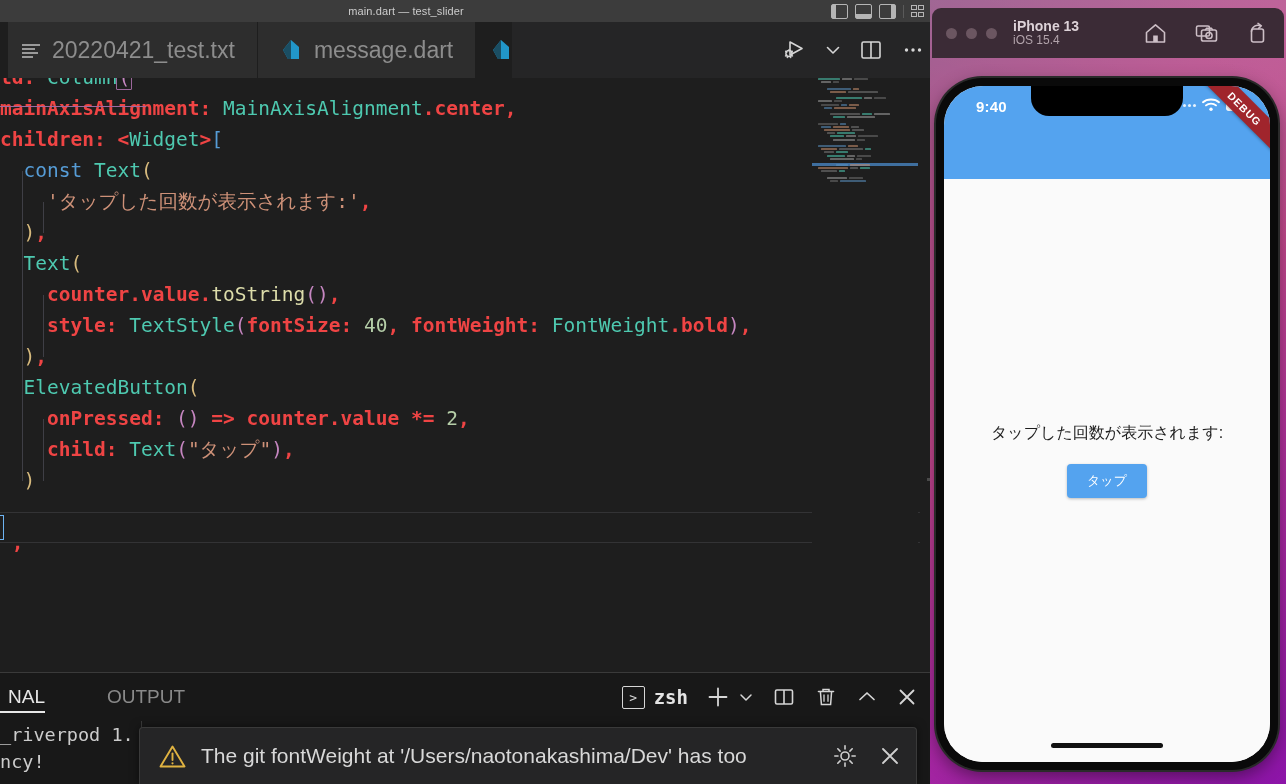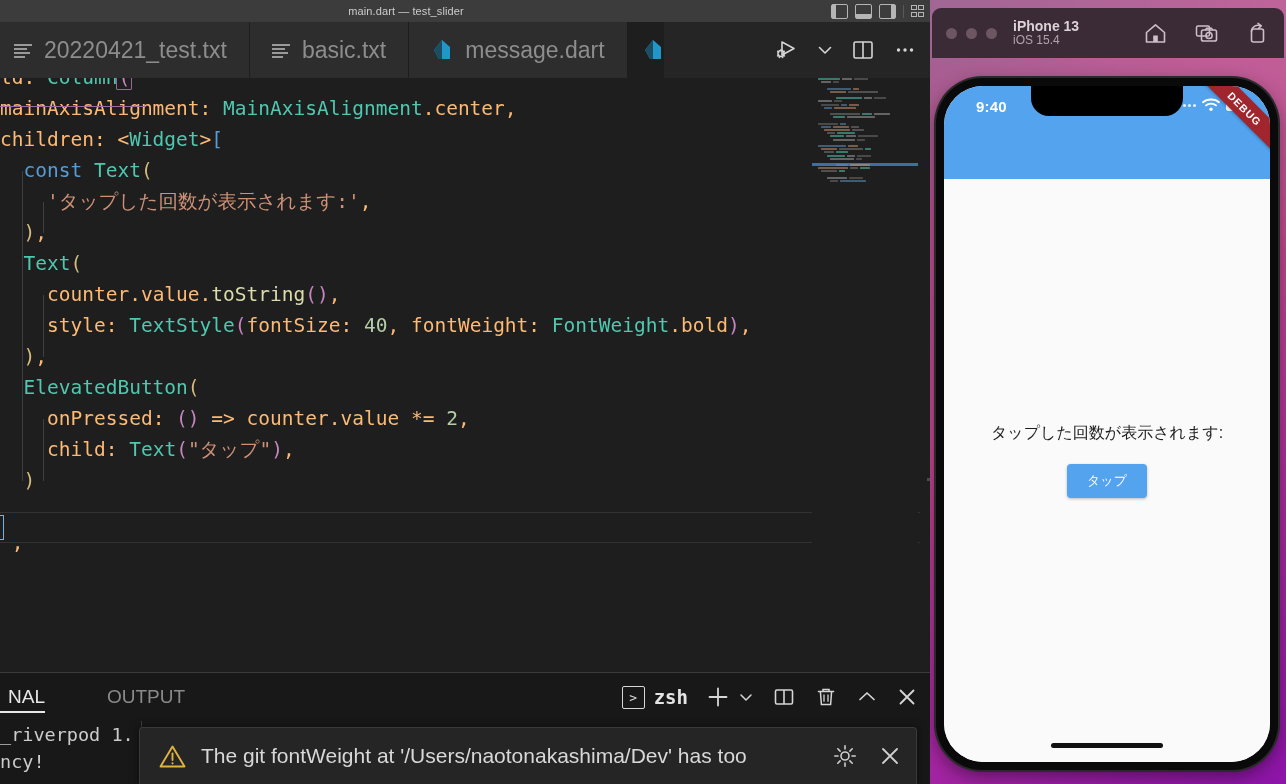--- a/index.html
+++ b/index.html
@@ -37,21 +37,21 @@
   .layout-icon .fill { position: absolute; background: #b5b5b5; }
   .li-left  .fill { left: 0; top: 0; bottom: 0; width: 4px; }
   .li-bot   .fill { left: 0; right: 0; bottom: 0; height: 4px; }
   .li-right .fill { right: 0; top: 0; bottom: 0; width: 4px; }
   .tb-sep { width: 1px; height: 13px; background: #5a5a5a; }
   .grid-icon { width: 13px; height: 12px; display: grid; grid-template-columns: 1fr 1fr; grid-template-rows: 1fr 1fr; gap: 1.5px; }
   .grid-icon i { border: 1px solid #b5b5b5; display: block; }
 
   
   .tabbar {
-    position: absolute; left: 0; top: 22px; width: 932px; height: 56px;
+    position: absolute; left: 8px; top: 22px; width: 932px; height: 56px;
     background: #252526;
     display: flex; align-items: stretch;
   }
   .tab {
     display: flex; align-items: center; gap: 12px;
     padding: 0 22px; height: 56px; box-sizing: border-box;
     border-right: 1px solid #1e1e1e;
     color: #8d8d8d; font-size: 23px; white-space: nowrap;
     background: #2d2d2d;
   }
@@ -83,21 +83,21 @@
   .code {
     position: absolute; left: 0; top: 0;
     font-family: "DejaVu Sans Mono", "Liberation Mono", monospace;
     font-size: 19.5px;
     line-height: 31px;
     white-space: pre;
   }
   .code .ln { height: 31px; position: relative; padding-left: 0; }
 
   
-  .t-plain  { color: #fdba74; }
+  .t-plain  { color: #ef4444; font-weight: bold; }
   .t-kw     { color: #569cd6; }
   .t-type   { color: #4ec9b0; }
   .t-str    { color: #ce9178; }
   .t-num    { color: #b5cea8; }
   .t-fn     { color: #dcdcaa; }
   .t-br1    { color: #569cd6; }
   .t-br2    { color: #d7ba7d; }
   .t-br3    { color: #c586c0; }
 
   .indent-guide {
@@ -316,29 +316,20 @@
       <div class="tab" style="padding-left:14px;">
         <span class="ico-text">
             <i></i>
             <i></i>
             <i></i>
             <i></i>
           </span>
         <span class="tab-label">20220421_test.txt</span>
       </div>
 
-      <div class="tab">
-        <span class="ico-text">
-            <i></i>
-            <i></i>
-            <i></i>
-            <i></i>
-          </span>
-        <span class="tab-label">basic.txt</span>
-      </div>
 
       <div class="tab">
         <span class="ico-dart">
           <svg width="22" height="24" viewBox="0 0 22 24">
             <path d="M3 12 L11 2 L19 9 L19 21 L8 21 Z" fill="#2196c9"></path>
             <path d="M3 12 L11 2 L11 21 L8 21 Z" fill="#1b4e63"></path>
           </svg>
         </span>
         <span class="tab-label">message.dart</span>
       </div>

